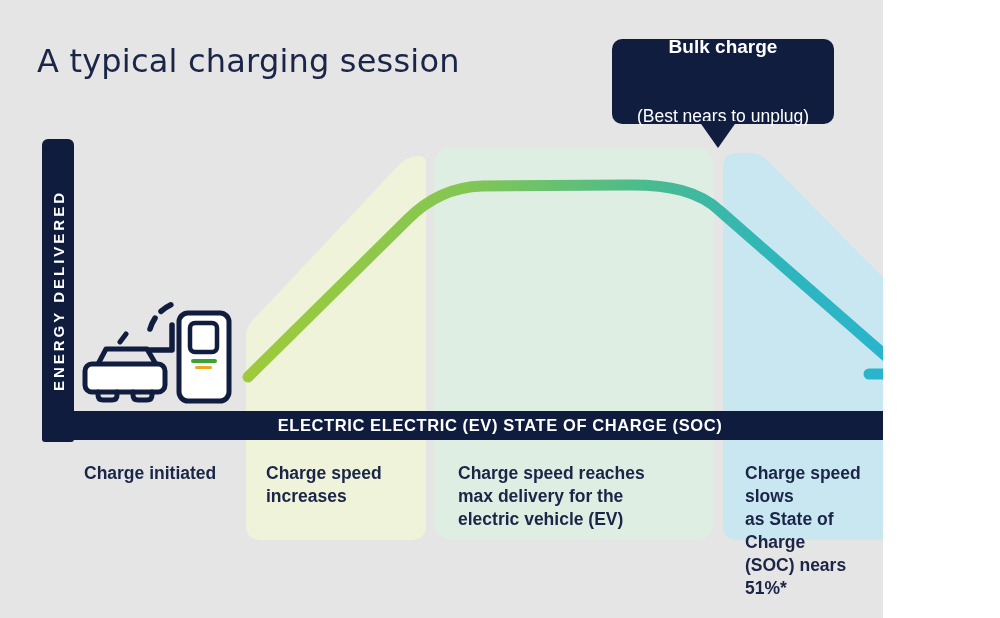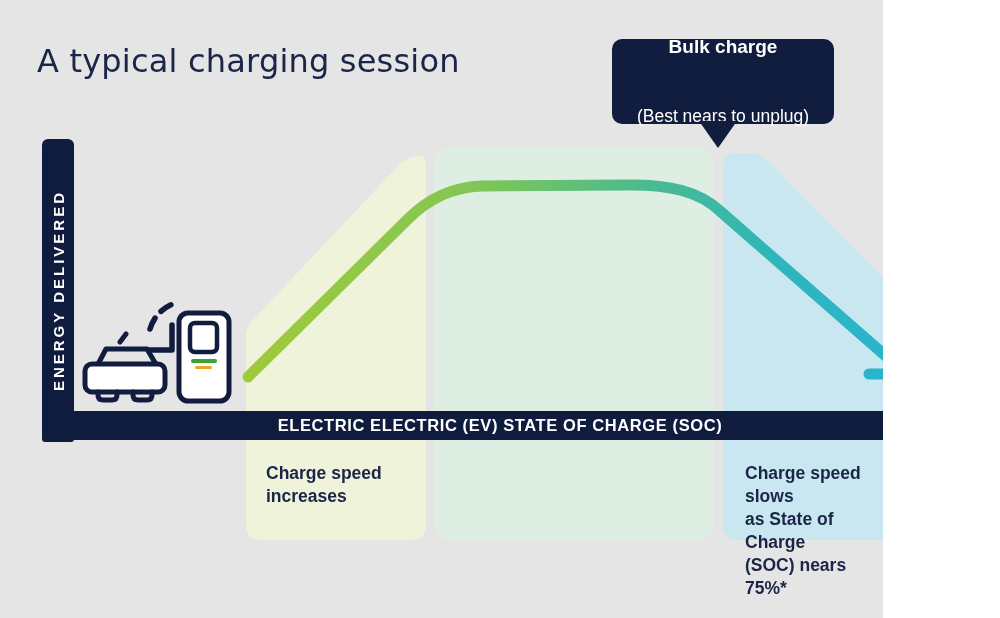--- a/index.html
+++ b/index.html
@@ -110,19 +110,23 @@
   <div class="hbar">
     <span>ELECTRIC ELECTRIC (EV) STATE OF CHARGE (SOC)</span>
   </div>
 
   <div class="callout">
     <div class="head">Bulk charge</div>
     <div class="sub">(Best nears to unplug)</div>
   </div>
   <div class="callout-pointer"></div>
 
+  <div class="phase-label pl1">Charge initiated</div>
   <div class="phase-label pl2">Charge speed
 increases</div>
+  <div class="phase-label pl3">Charge speed reaches
+max delivery for the
+electric vehicle (EV)</div>
   <div class="phase-label pl4">Charge speed slows
 as State of Charge
-(SOC) nears 75%*</div>
+(SOC) nears 51%*</div>
 
 </div>
 
 </body></html>

